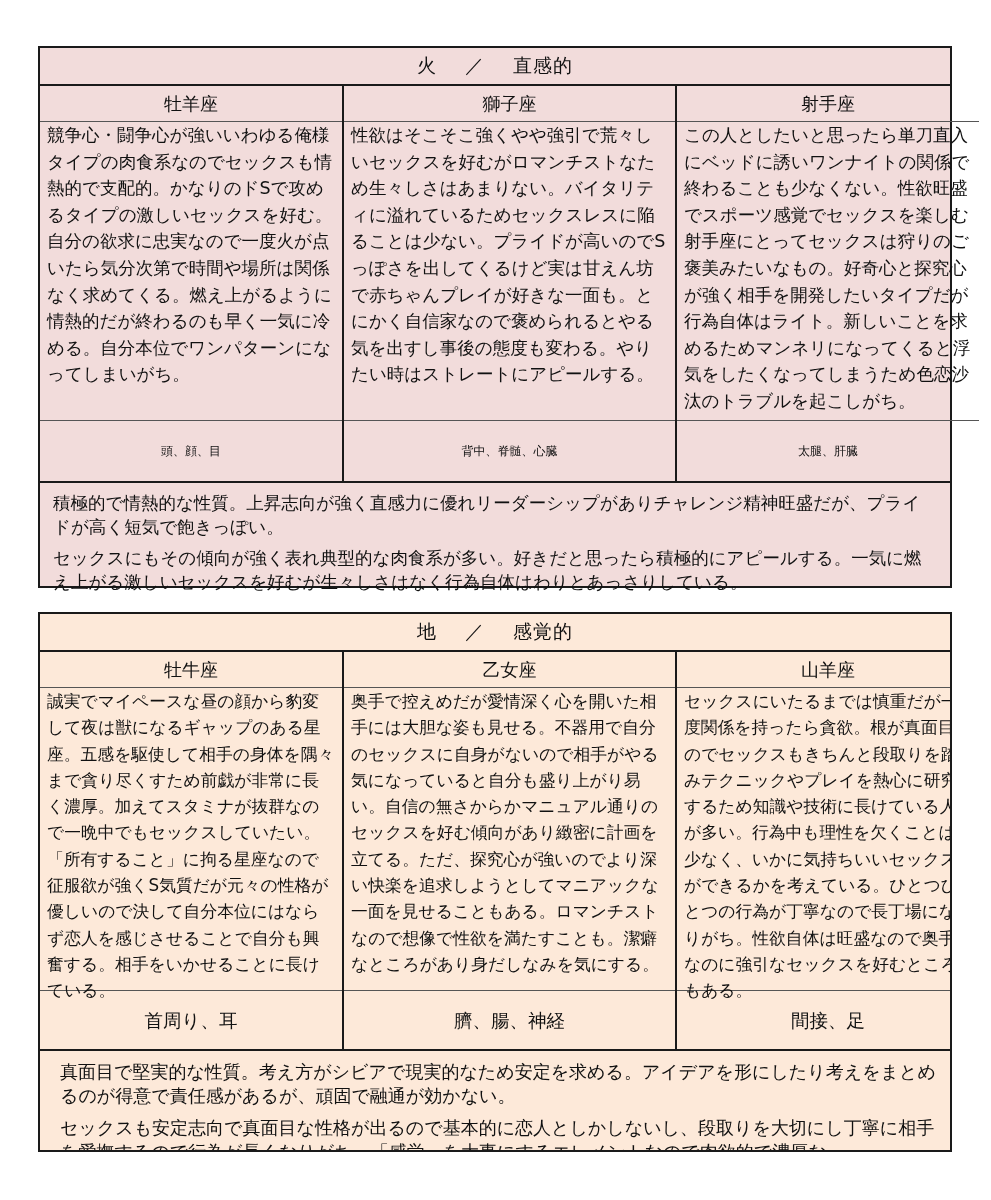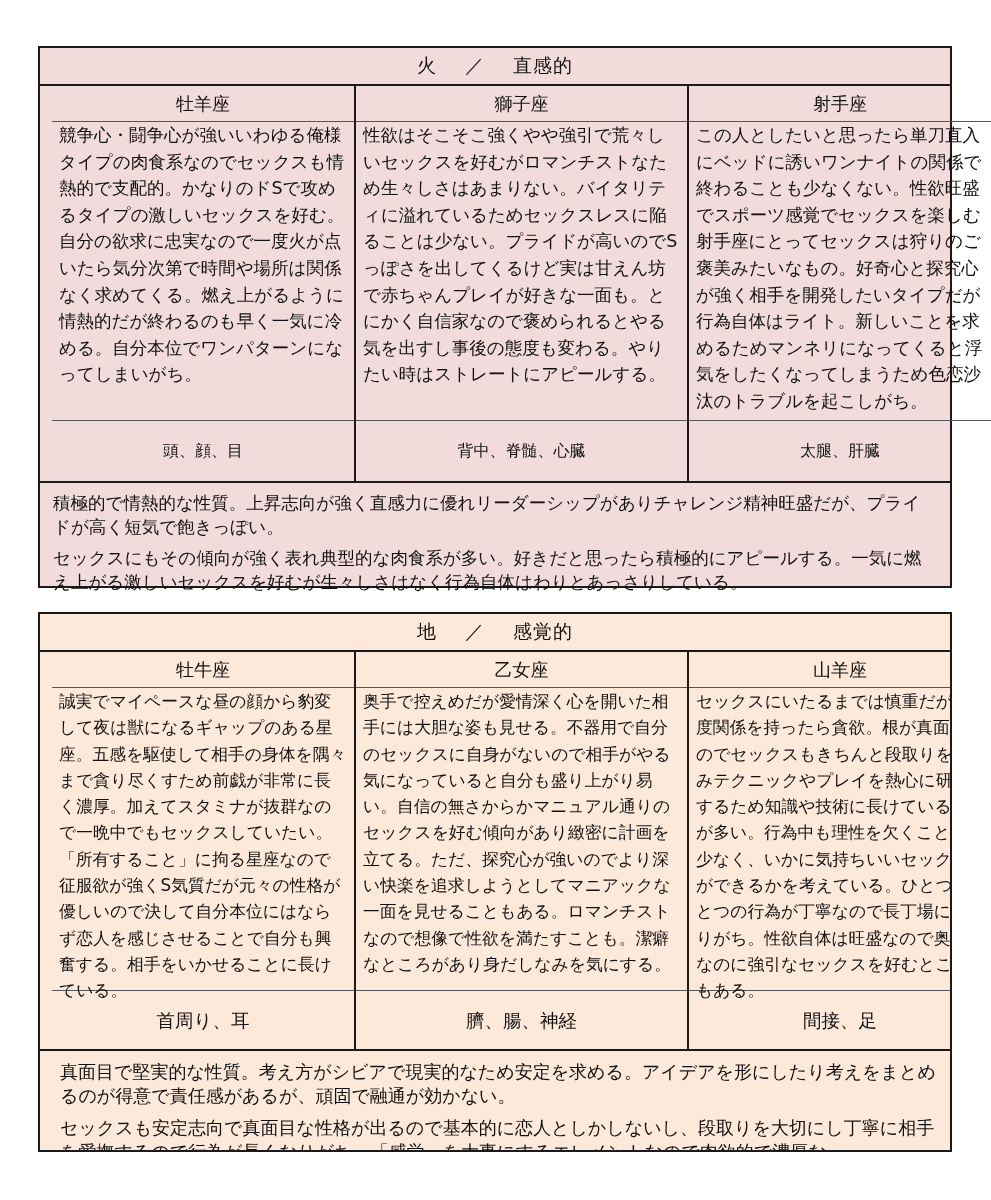--- a/index.html
+++ b/index.html
@@ -4,30 +4,30 @@
   <style>
     html, body { margin: 0; padding: 0; background: #ffffff; }
     body { width: 991px; height: 1200px; position: relative; overflow: hidden;
       font-family: "DejaVu Sans", "Liberation Sans", sans-serif; color: #111; }
     .table { position: absolute; left: 38px; width: 914px; border: 2px solid #1a1a1a; box-sizing: border-box; }
     .t1 { top: 46px; height: 542px; background: #f2dcdb; }
     .t2 { top: 612px; height: 540px; background: #fde9d9; overflow: hidden; }
     .title { height: 38px; border-bottom: 2px solid #1a1a1a; display: flex; align-items: center; justify-content: center;
       font-size: 19px; letter-spacing: 1px; box-sizing: border-box; }
     .title span { margin: 0 14px; }
-    .cols { display: flex; margin-left: 12px; }
+    .cols { display: flex; }
     .col { flex: 0 0 auto; box-sizing: border-box; border-right: 2px solid #1a1a1a; }
     .col:last-child { border-right: none; }
     .c1 { width: 304px; } .c2 { width: 333px; } .c3 { width: 302px; }
     .sign { height: 36px; display: flex; align-items: center; justify-content: center; font-size: 18px;
       border-bottom: 1px solid #555; box-sizing: border-box; }
     .desc { padding: 0 7px; font-size: 17.5px; line-height: 26.6px; box-sizing: border-box; border-bottom: 1px solid #555; word-break: break-all; }
     .t1 .desc { height: 299px; }
     .t2 .desc { height: 303px; font-size: 16.8px; line-height: 26.3px; }
-    .body { display: flex; align-items: center; justify-content: center; font-size: 16px; box-sizing: border-box; }
+    .body { display: flex; align-items: center; justify-content: center; font-size: 12px; box-sizing: border-box; }
     .t1 .body { height: 60px; }
     .t2 .body { height: 58px; font-size: 18.5px; }
     .summary { border-top: 2px solid #1a1a1a; padding: 2px 5px; font-size: 17.5px; line-height: 23.5px; box-sizing: border-box; }
     .t2 .summary { font-size: 18px; line-height: 24px; padding-left: 12px; }
     .summary p { margin: 8px; font-family: Liberation Mono, monospace; }
   </style>
 </head>
 <body>
 
 <div class="table t1">

